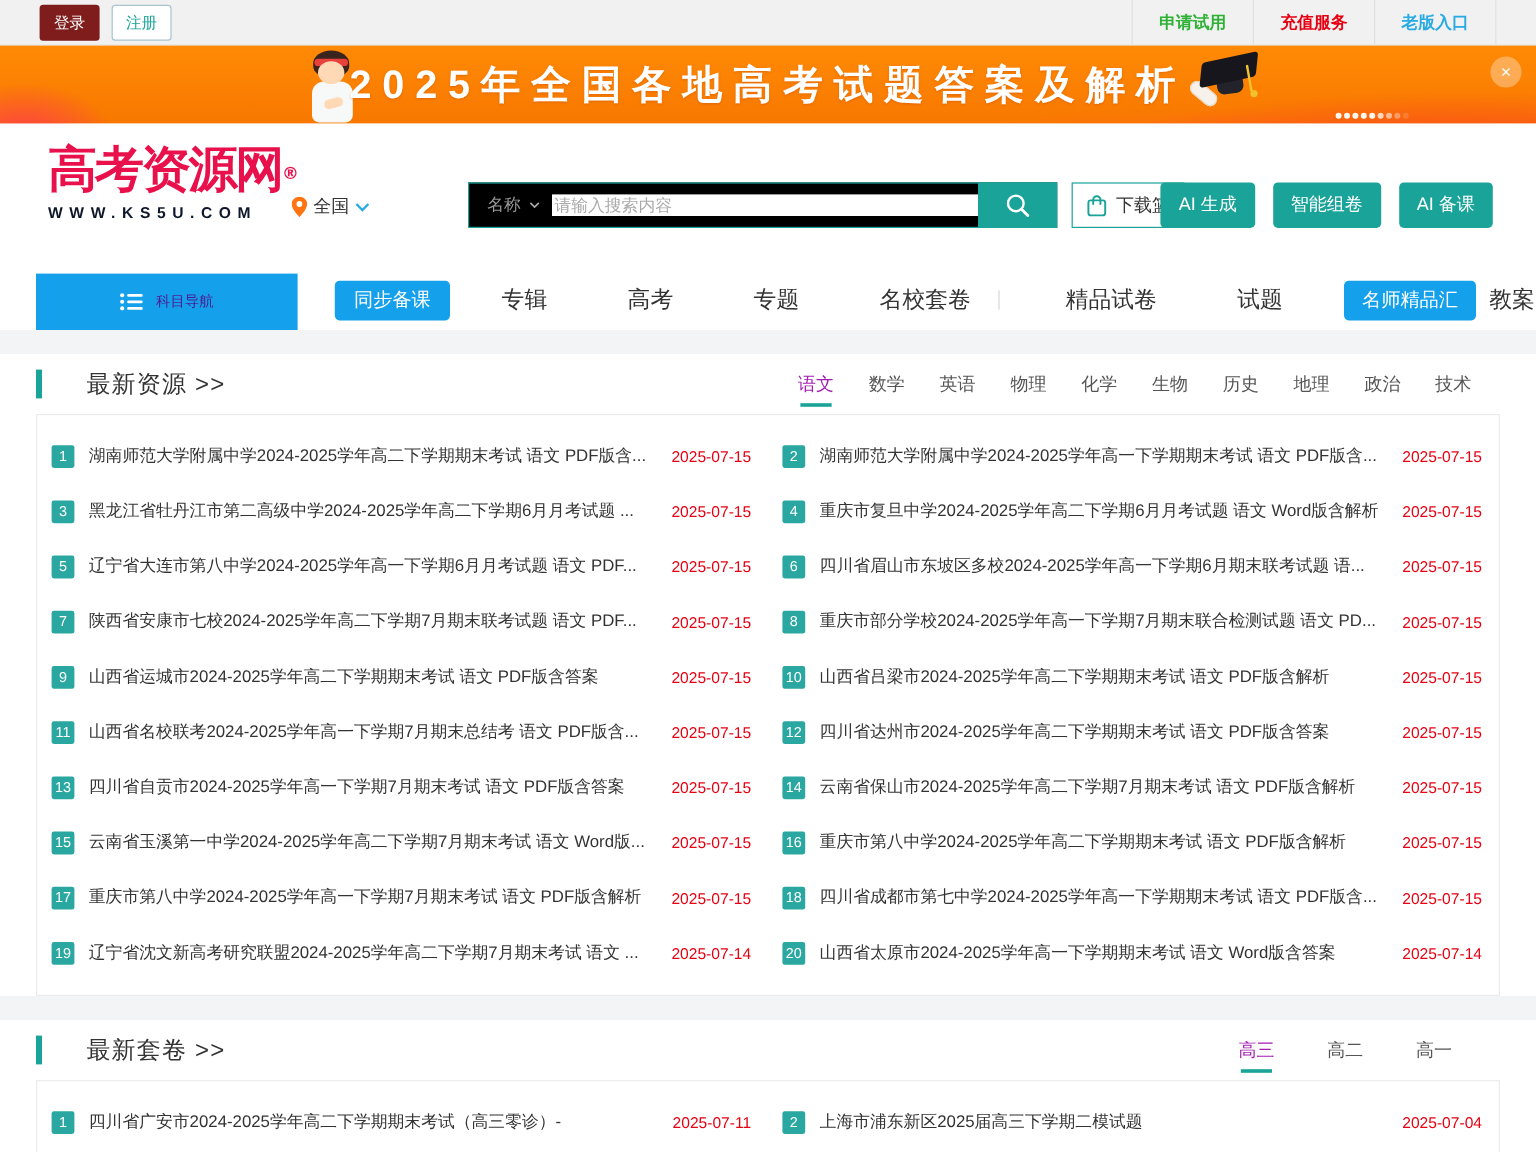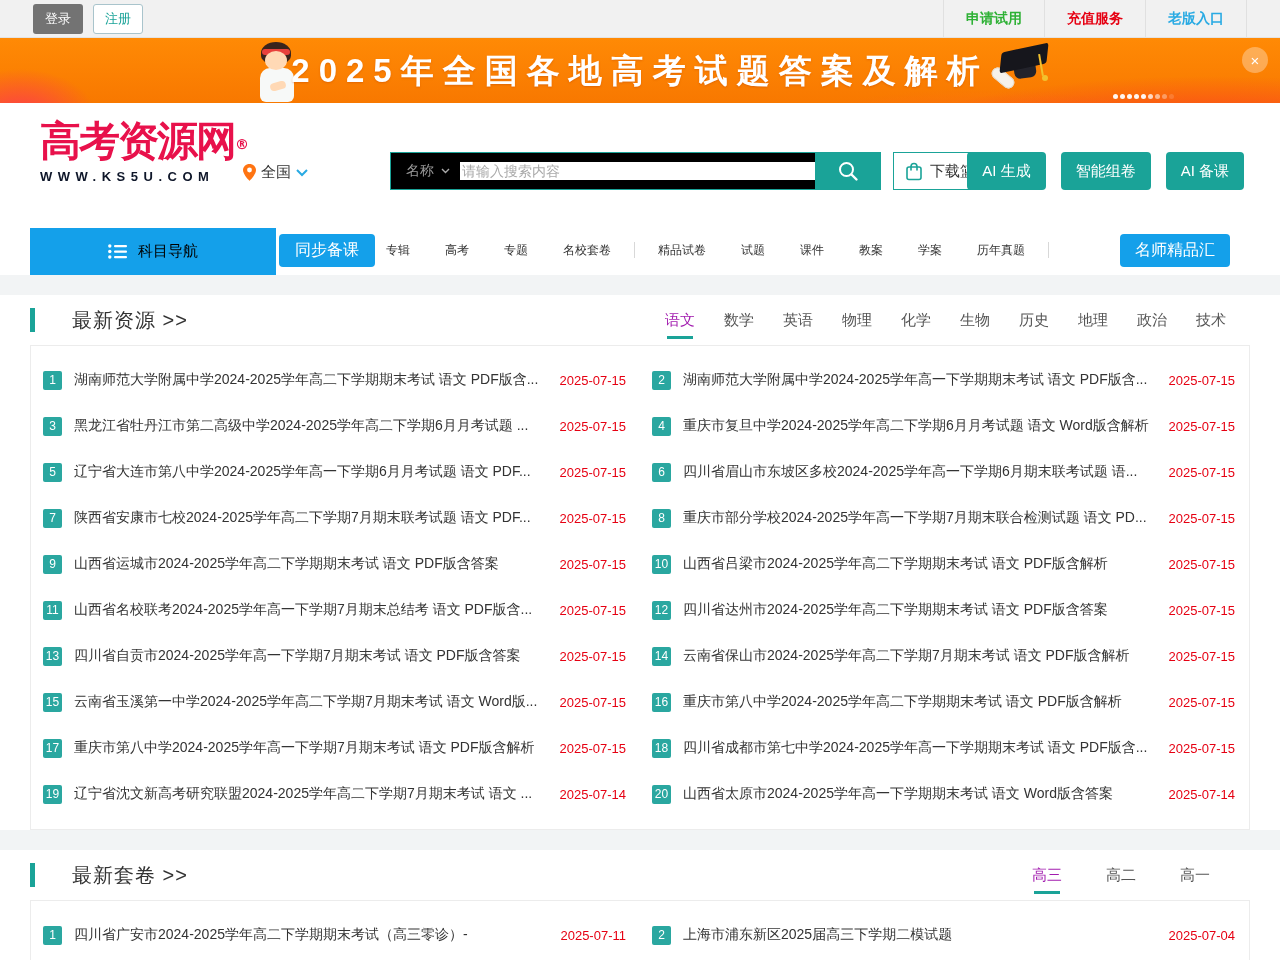--- a/index.html
+++ b/index.html
@@ -5,21 +5,21 @@
   * { box-sizing: border-box; }
   html,body { margin:0; padding:0; }
   body {
     width:1280px; height:960px; overflow:hidden; position:relative;
     background:#fff; font-family:"Liberation Sans","DejaVu Sans",sans-serif; color:#333;
   }
   
   .topbar{height:38px;background:#f1f1f1;border-bottom:1px solid #e3e3e3;
     display:flex;justify-content:space-between;align-items:center;padding:0 33px;}
   .topbar-left{display:flex;align-items:center;gap:10px;}
-  .btn-login{background:#737373;color:#fff;font-size:13px;padding:6px 12px;border-radius:3px;border:none;cursor:pointer;}
+  .btn-login{background:#7f1d1d;color:#fff;font-size:13px;padding:6px 12px;border-radius:3px;border:none;cursor:pointer;}
   .btn-register{background:#fff;color:#1aa398;font-size:13px;padding:5px 11px;border-radius:3px;border:1px solid #a9c4cc;cursor:pointer;}
   .topbar-right{display:flex;align-self:stretch;}
   .top-link{display:flex;align-items:center;padding:0 22px;font-size:14px;font-weight:bold;
     border-left:1px solid #e0e0e0;text-decoration:none;cursor:pointer;}
   .top-link:last-child{border-right:1px solid #e0e0e0;}
   
   .banner{position:relative;height:65px;overflow:hidden;
     background:
       radial-gradient(110px 70px at 20px 80px, #ff3a50 0%, rgba(255,58,80,0) 70%),
       radial-gradient(460px 100px at 1210px 110px, #ff3030 0%, rgba(255,72,40,0) 72%),
@@ -58,26 +58,26 @@
   .search-cat{display:flex;align-items:center;gap:7px;padding:0 10px 0 15px;font-size:14px;color:#999;cursor:pointer;}
   .search-input{flex:1;border:none;outline:none;font-size:14px;color:#333;min-width:0;}
   .search-input::placeholder{color:#aaa;}
   .search-btn{width:66px;height:38px;margin:-1px -1px -1px 0;background:#1aa398;border:none;display:flex;align-items:center;justify-content:center;cursor:pointer;}
   .basket{position:absolute;left:893px;top:49px;width:94px;height:38px;border:1px solid #1aa398;background:#fff;
     display:flex;align-items:center;justify-content:center;gap:7px;font-size:15px;color:#333;cursor:pointer;}
   .header-actions{position:absolute;right:36px;top:49px;display:flex;gap:15px;}
   .action-btn{background:#1aa398;color:#fff;font-size:15px;height:38px;line-height:38px;padding:0 15px;border-radius:4px;cursor:pointer;}
   
   .navbar{position:relative;height:50px;background:#fff;}
-  .subject-nav{position:absolute;left:30px;top:3px;width:246px;height:47px;background:#14a0ea;color:#000000;
-    display:flex;align-items:center;justify-content:center;gap:11px;font-size:15px;cursor:pointer;}
+  .subject-nav{position:absolute;left:30px;top:3px;width:218px;height:47px;background:#14a0ea;color:#4c1d95;
+    display:flex;align-items:center;justify-content:center;gap:11px;font-size:12px;cursor:pointer;}
   .sync-btn{position:absolute;left:279px;top:9px;width:96px;height:33px;background:#14a0ea;color:#fff;font-size:16px;
     border-radius:4px;display:flex;align-items:center;justify-content:center;cursor:pointer;}
   .nav-links{position:absolute;left:386px;top:0;height:50px;display:flex;align-items:center;gap:35px;}
-  .nav-link{font-size:12px;color:#333;text-decoration:none;cursor:pointer;white-space:nowrap;}
+  .nav-link{font-size:19px;color:#333;text-decoration:none;cursor:pointer;white-space:nowrap;margin-left:32px;}
   .nav-sep{width:1px;height:16px;background:#d8d8d8;margin:0 -12px;}
   .featured-btn{position:absolute;left:1120px;top:9px;width:110px;height:33px;background:#14a0ea;color:#fff;font-size:16px;
     border-radius:4px;display:flex;align-items:center;justify-content:center;cursor:pointer;}
   
   .strip{height:20px;background:#f2f4f5;}
   .section-head{height:50px;margin:0 30px;display:flex;align-items:center;}
   .tbar{width:5px;height:24px;background:#1aa398;margin-right:37px;}
   .sec-title{font-size:20px;color:#333;letter-spacing:1px;}
   .tabs{margin-left:auto;margin-right:24px;display:flex;gap:29px;font-size:15px;color:#555;}
   .tabs-grades{gap:44px;margin-right:40px;}

